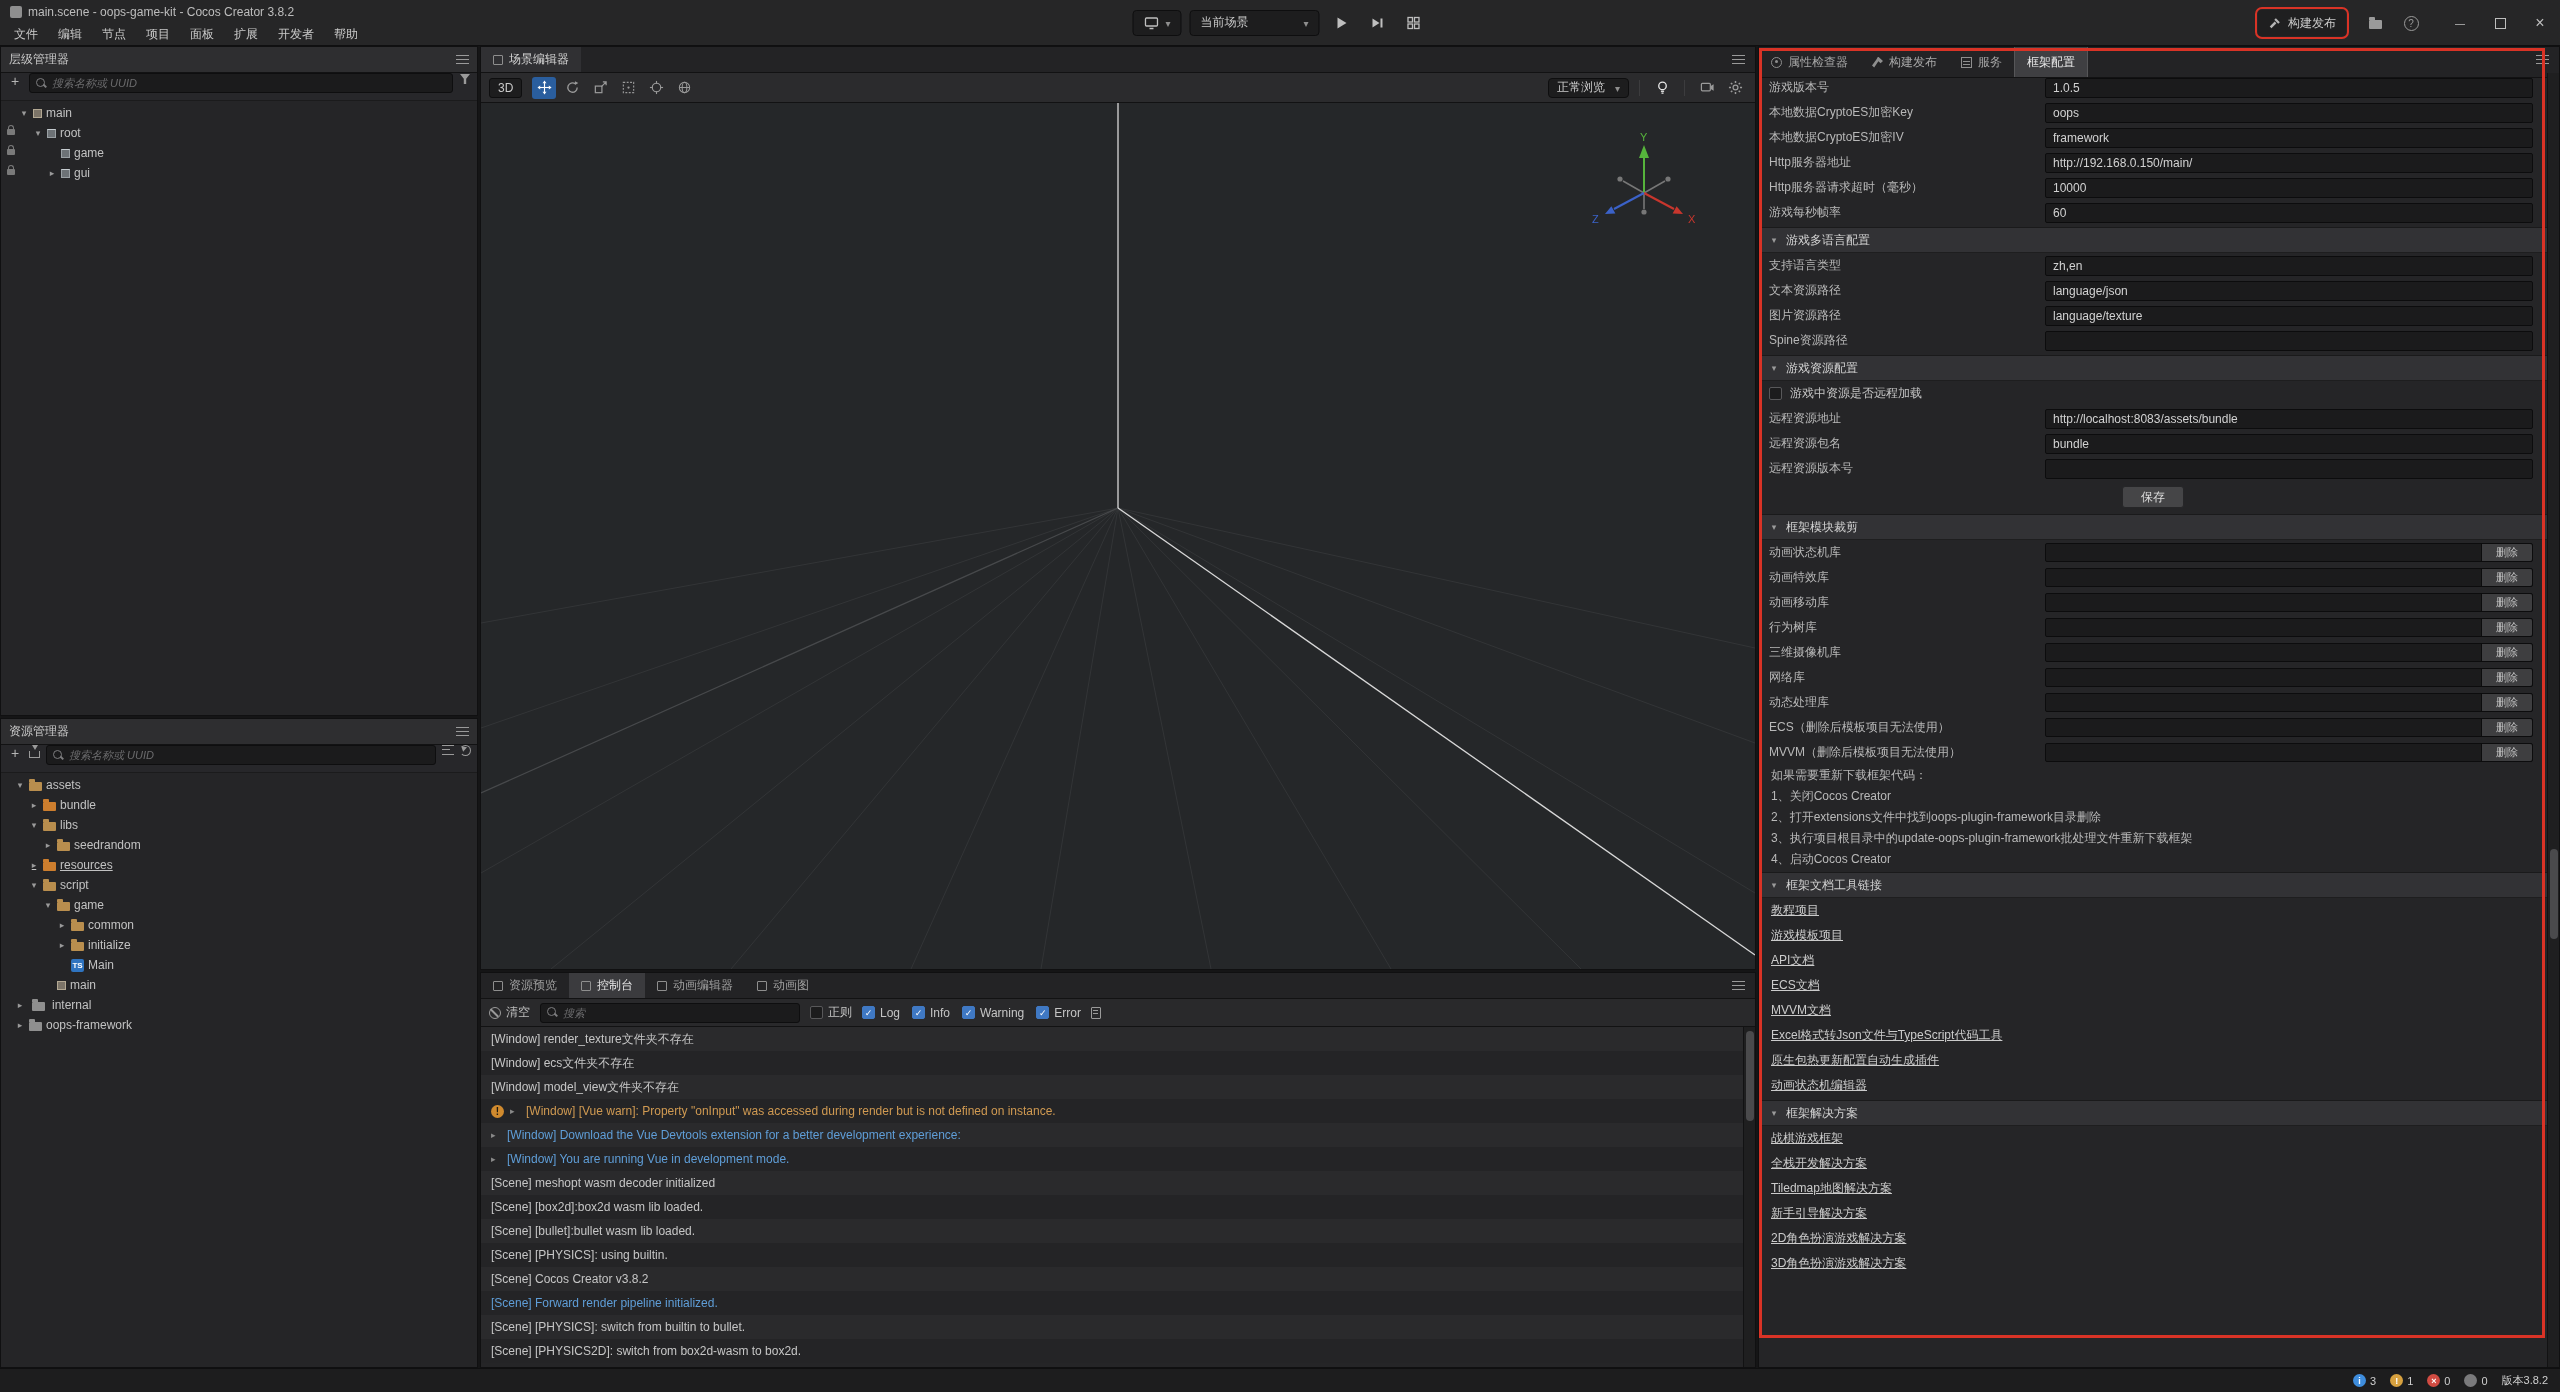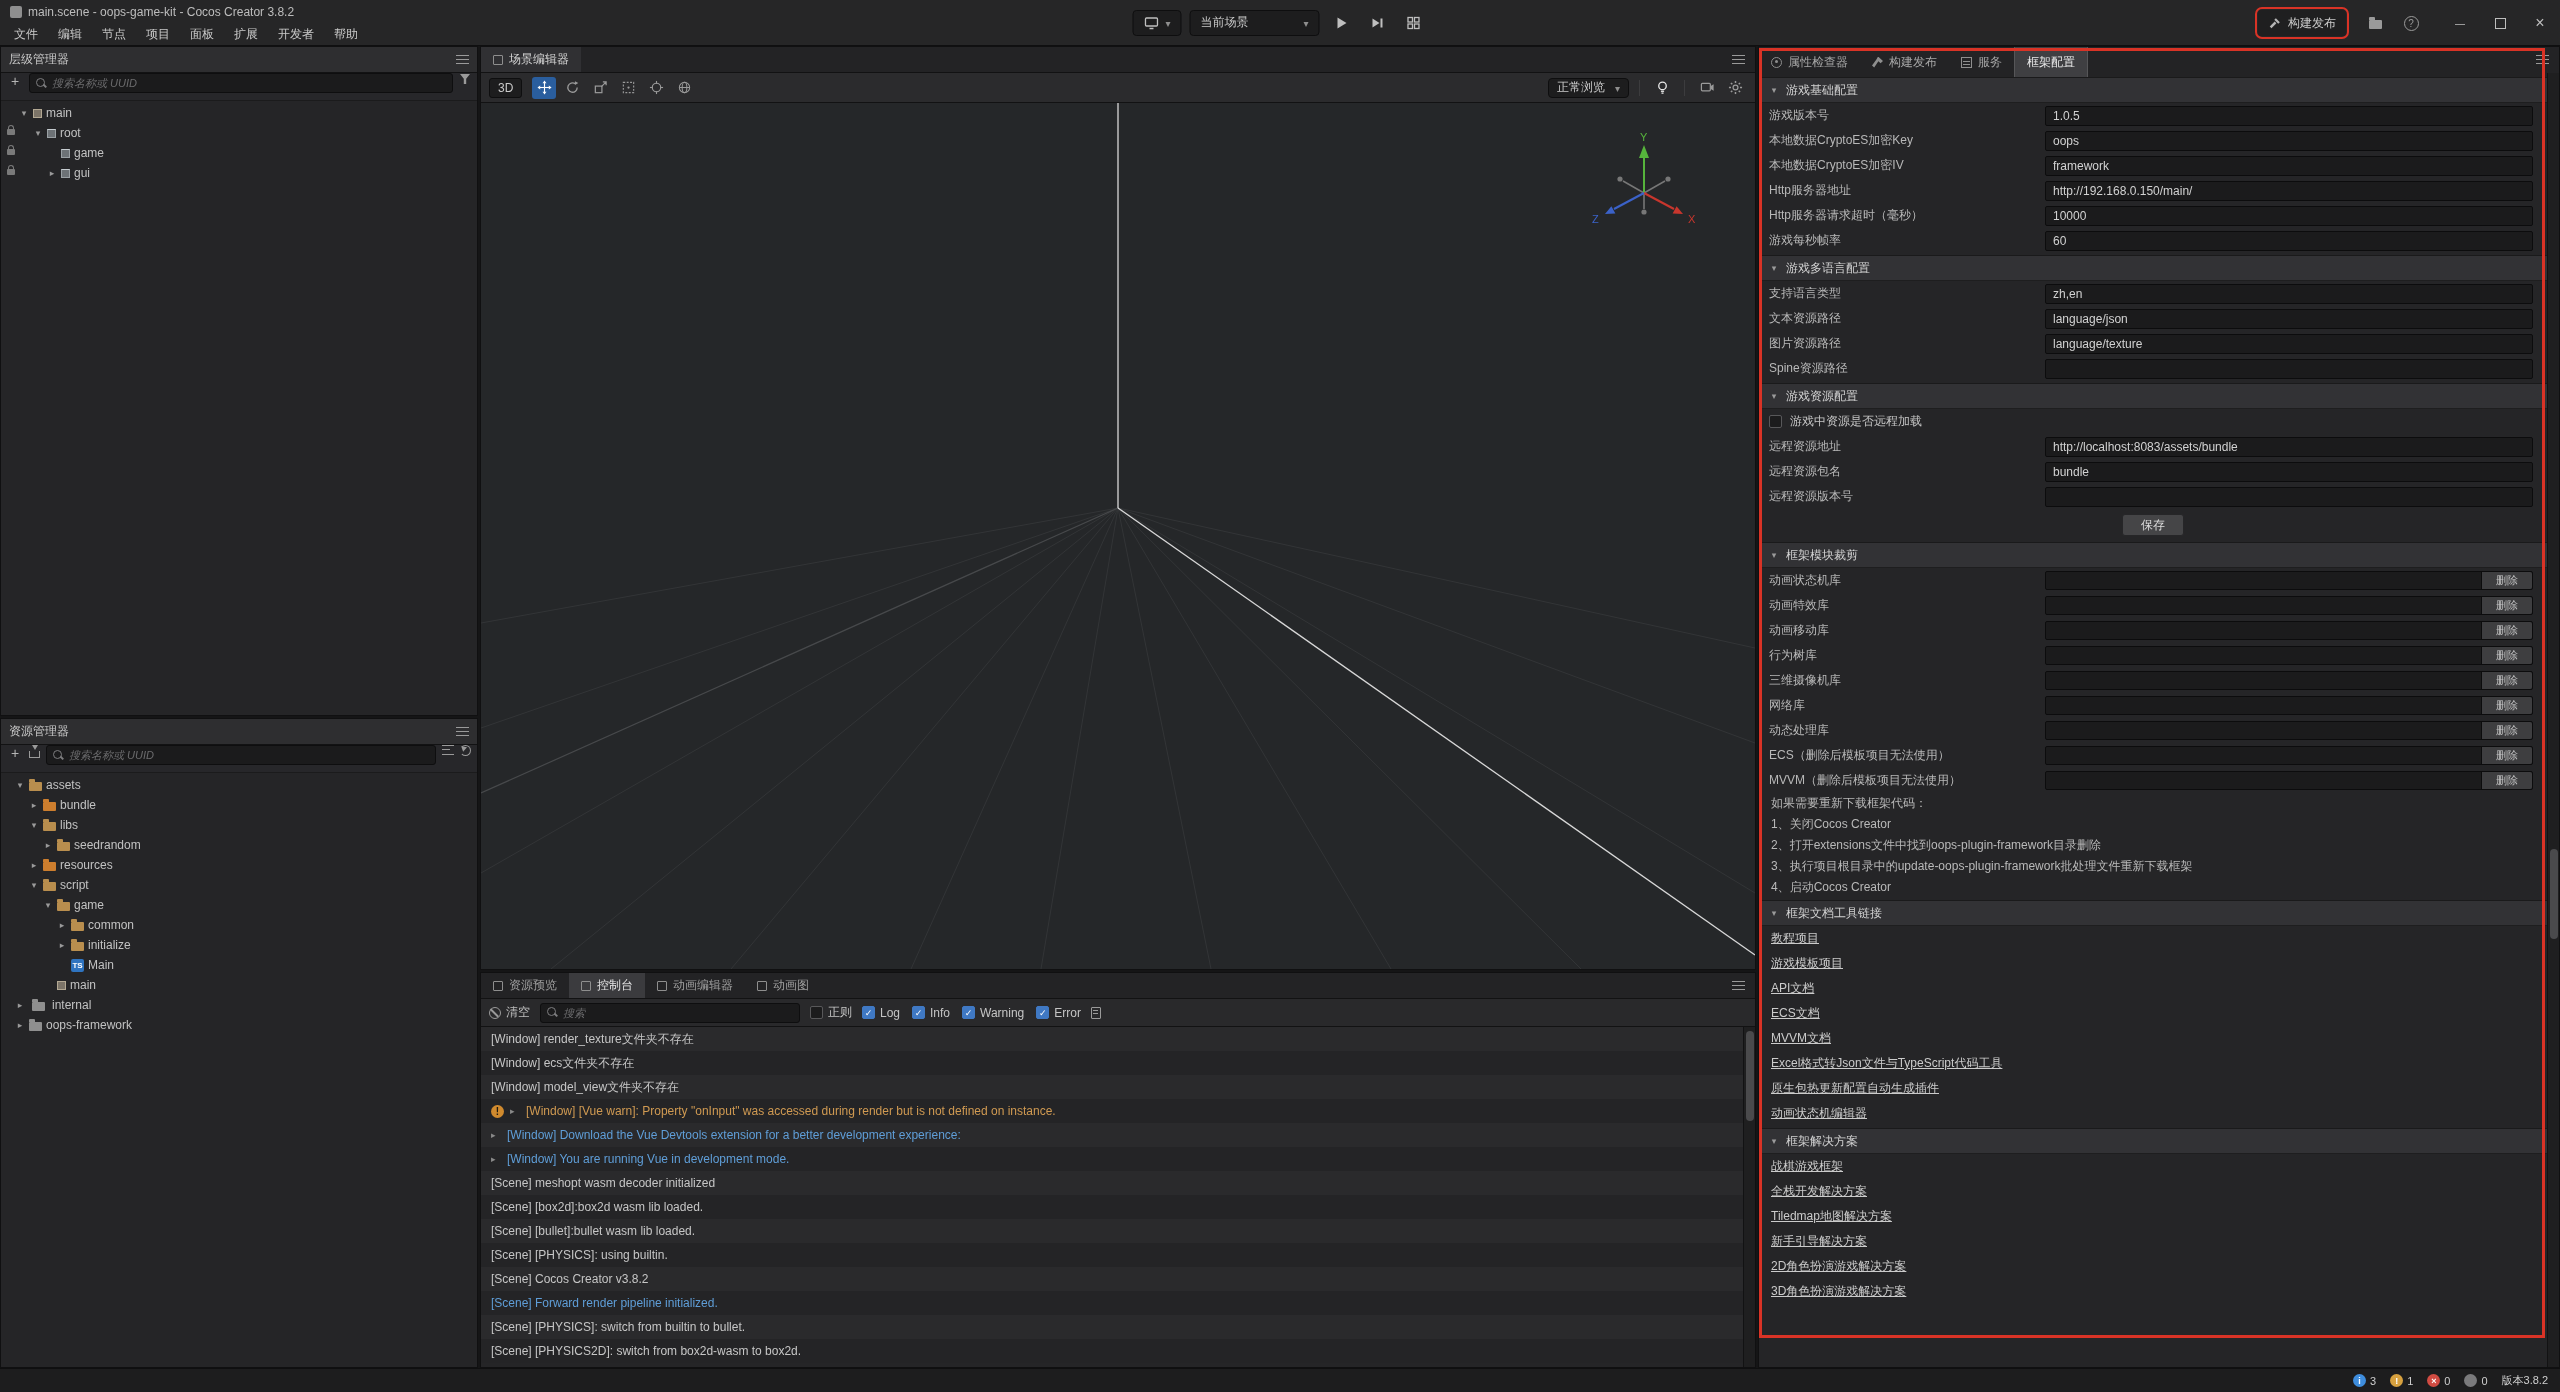--- a/index.html
+++ b/index.html
@@ -287,21 +287,21 @@
       <div class="trow" style="padding-left: 28px;">
         <span class="tri down"></span>
         <span class="folderic" style="background: rgb(185, 142, 78);"></span>
         <span class="tlabel">libs</span>
       </div>
       <div class="trow" style="padding-left: 42px;">
         <span class="tri right"></span>
         <span class="folderic" style="background: rgb(185, 142, 78);"></span>
         <span class="tlabel">seedrandom</span>
       </div>
-      <div class="trow" style="padding-left: 28px;">
+      <div class="trow" style="padding-left: 28px; text-decoration: underline;">
         <span class="tri right"></span>
         <span class="folderic" style="background: rgb(205, 126, 46);"></span>
         <span class="tlabel">resources</span>
       </div>
       <div class="trow" style="padding-left: 28px;">
         <span class="tri down"></span>
         <span class="folderic" style="background: rgb(185, 142, 78);"></span>
         <span class="tlabel">script</span>
       </div>
       <div class="trow" style="padding-left: 42px;">
@@ -603,24 +603,20 @@
       <div class="itab">
         <span class="ti ti-service"></span>
         <span>服务</span>
       </div>
       <div class="itab active">
         <span>框架配置</span>
       </div>
       <span class="icon-menu" style="margin: 8px 10px 0px auto;"></span>
     </div>
   <div id="insp-body">
-      <div class="sec">
-        <span class="tri down"></span>
-        <span>游戏基础配置</span>
-      </div>
       <div class="frow">
         <span class="flabel">游戏版本号</span>
         <div class="fvalue">1.0.5</div>
       </div>
       <div class="frow">
         <span class="flabel">本地数据CryptoES加密Key</span>
         <div class="fvalue">oops</div>
       </div>
       <div class="frow">
         <span class="flabel">本地数据CryptoES加密IV</span>

